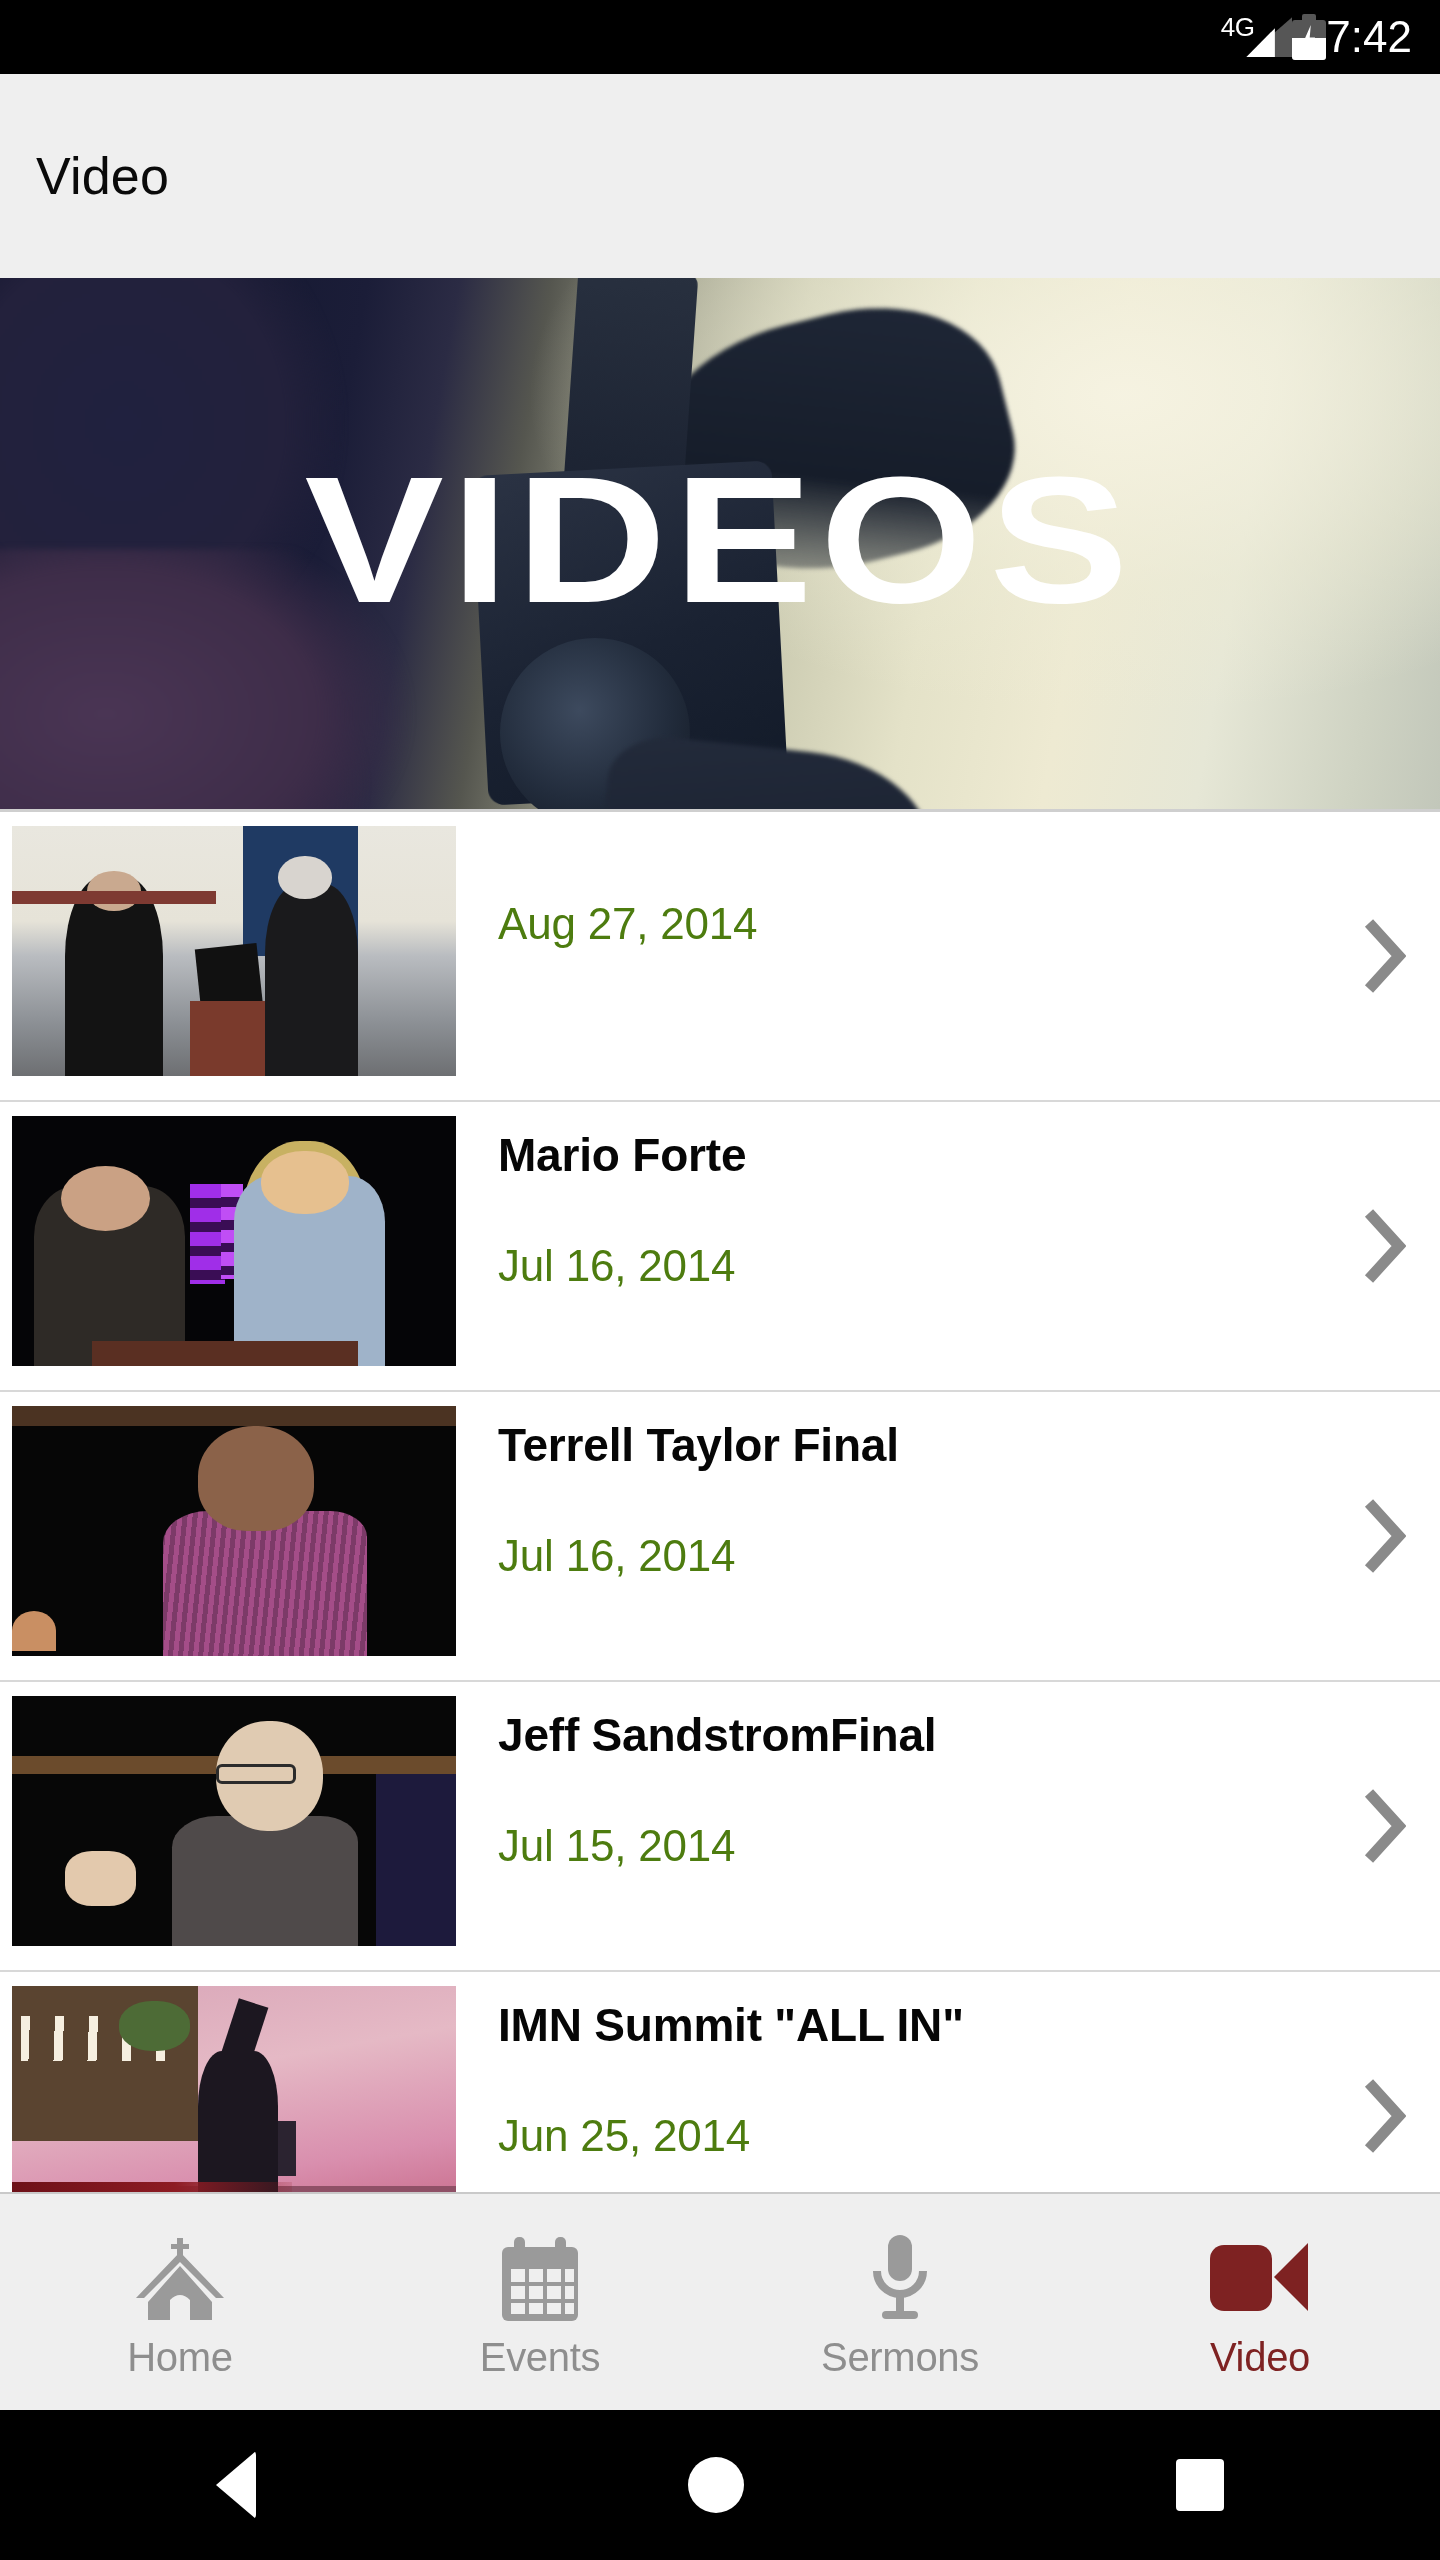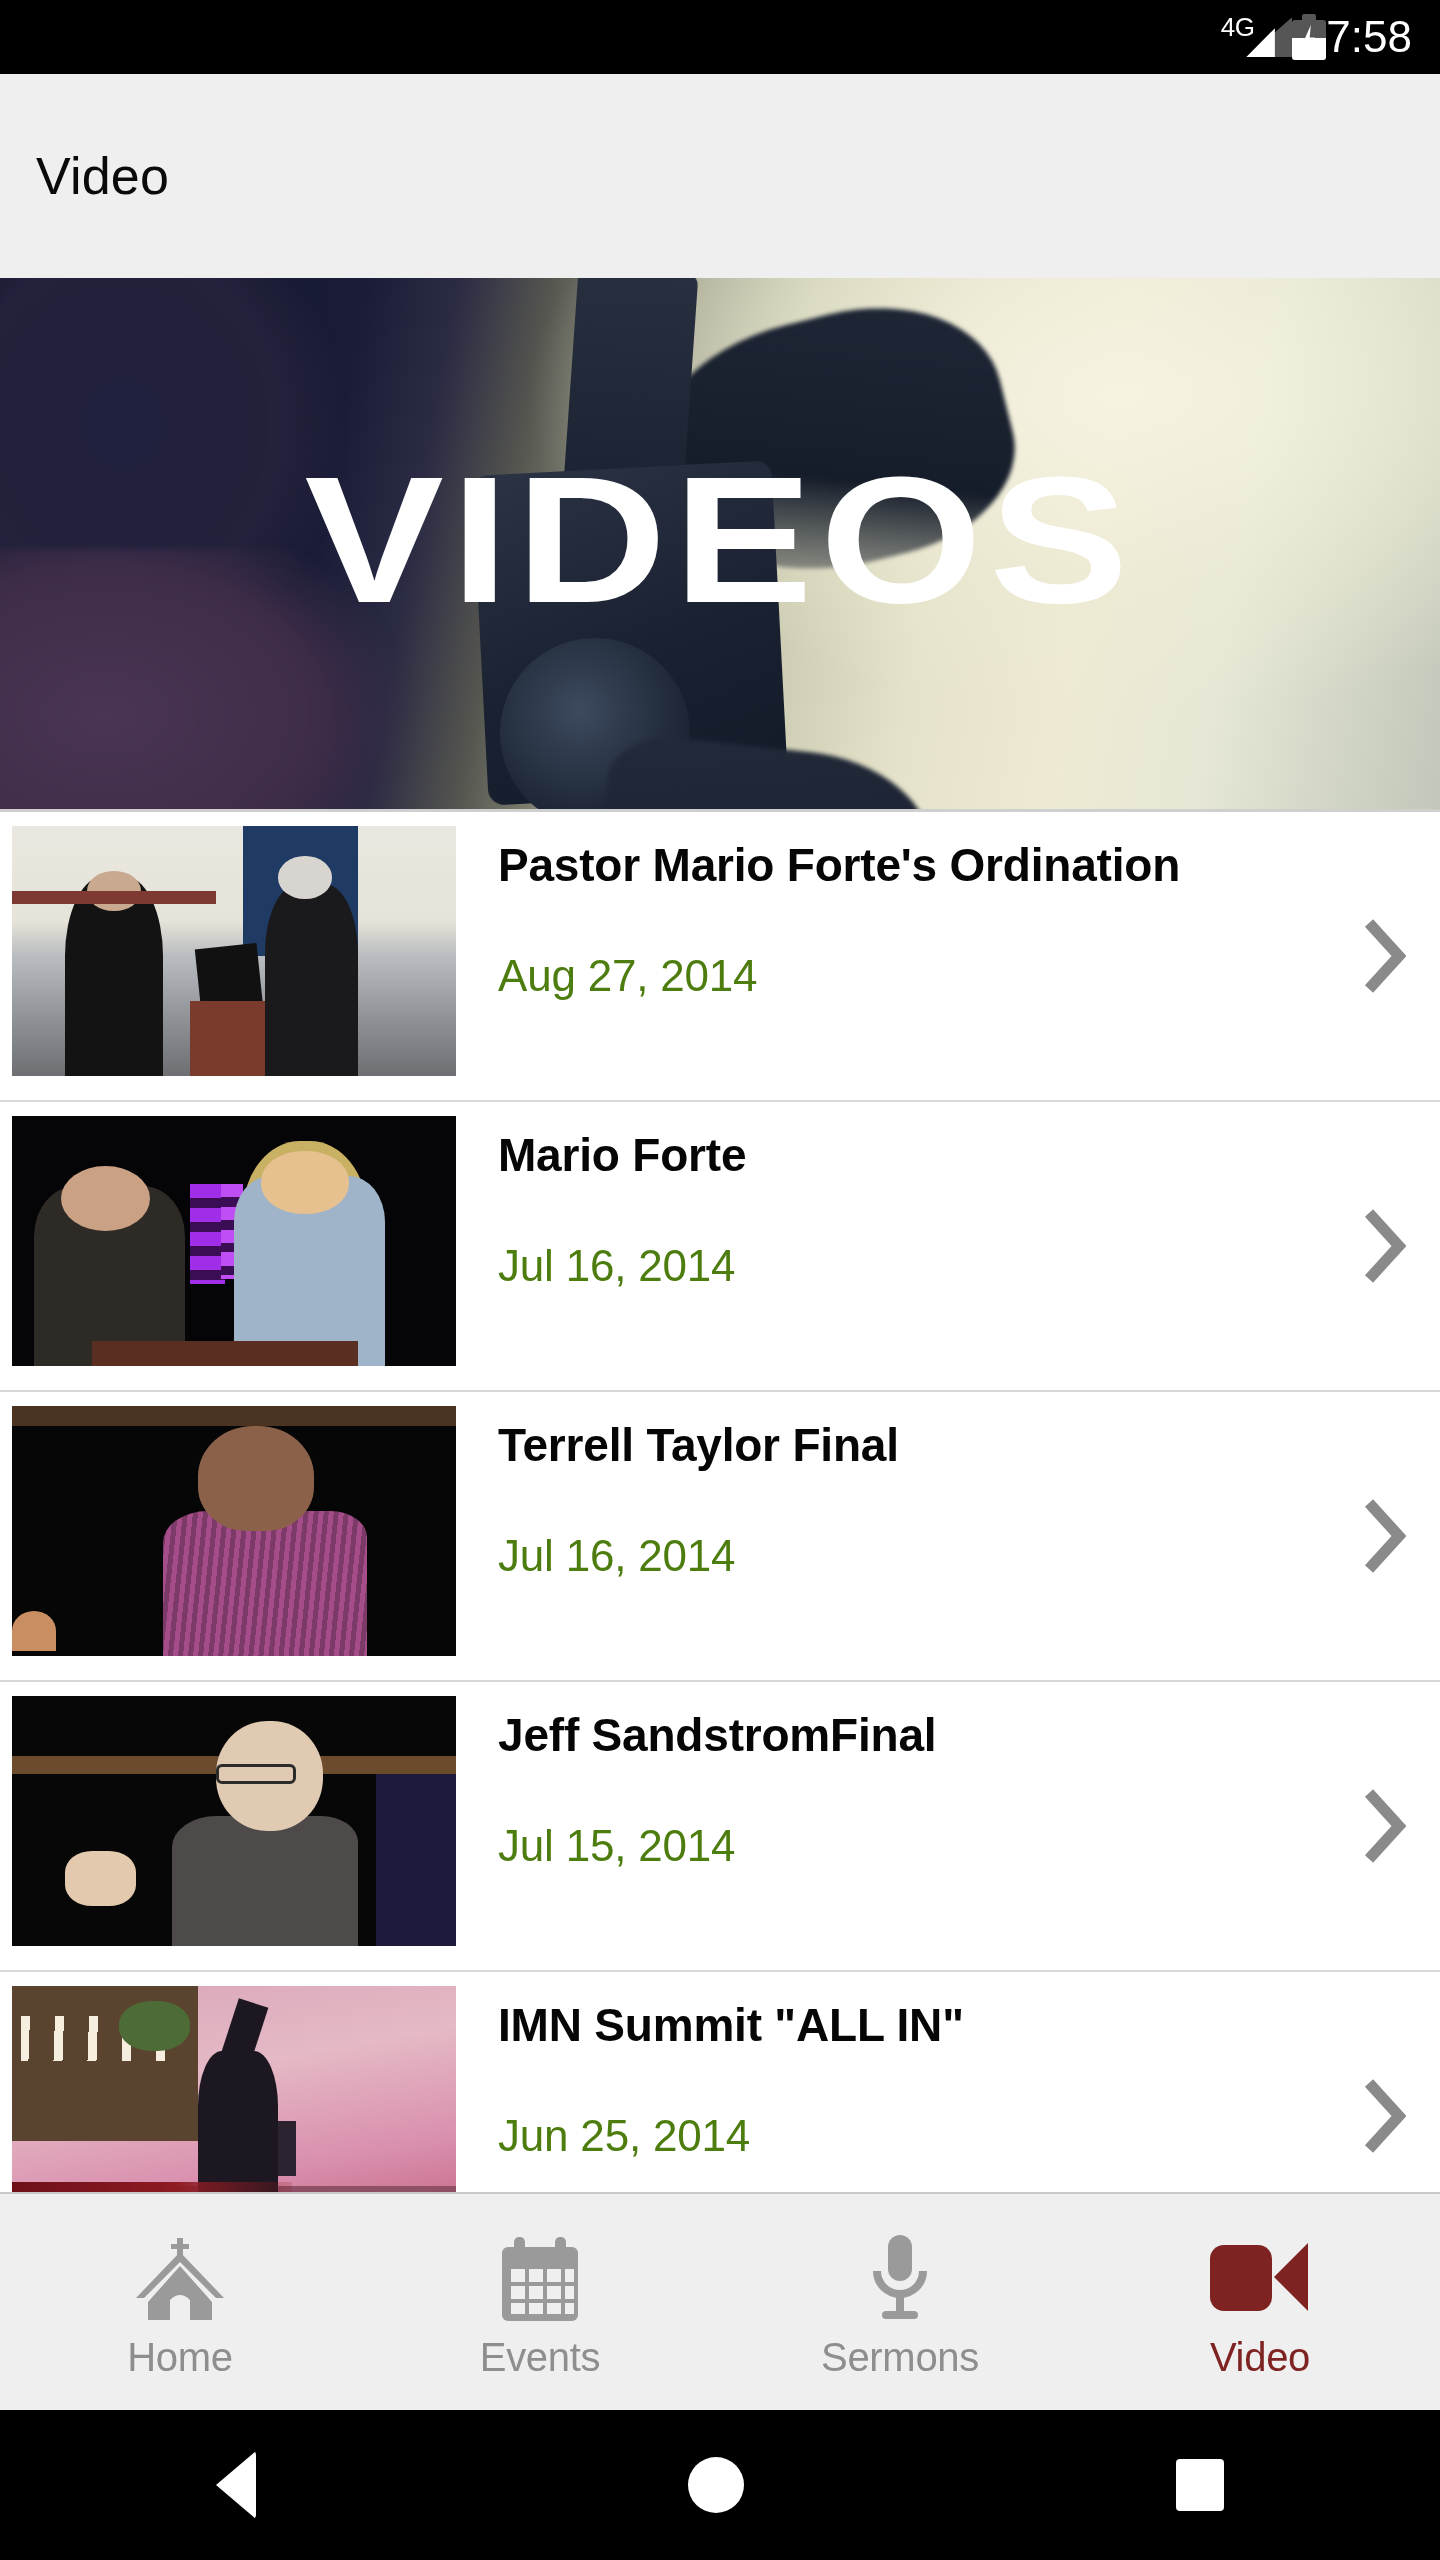--- a/index.html
+++ b/index.html
@@ -225,21 +225,21 @@
     <div class="sb-4g">4G</div>
     <div class="sb-signal">
       <div class="full"></div>
         <div class="fill"></div>
     </div>
     <div class="sb-batt">
       <div class="body"></div>
         <div class="lvl"></div>
         <div class="bolt"></div>
     </div>
-    <div class="sb-time">7:58</div>
+    <div class="sb-time">7:42</div>
   </div>
 
   <div class="header">
     <div class="header-title">Video</div>
   </div>
 
   <div class="hero">
     <div class="hero-bg"></div>
     <div class="cam-hood"></div>
     <div class="cam-arm"></div>
@@ -256,21 +256,20 @@
     <div class="row">
       <div class="thumb t1">
         <div class="p1"></div>
           <div class="p1h"></div>
         <div class="stand"></div>
           <div class="pod"></div>
         <div class="p2"></div>
           <div class="p2h"></div>
       </div>
       <div class="row-text">
-        <div class="row-title">Pastor Mario Forte's Ordination</div>
         <div class="row-date">Aug 27, 2014</div>
       </div>
       <div class="chev">
         <svg width="44" height="78" viewBox="0 0 44 78">
             <polyline points="7,6 37,39 7,72" fill="none" stroke="#8a8a8a" stroke-width="11" stroke-linejoin="miter"></polyline>
           </svg>
       </div>
     </div>
 
     <div class="row">

